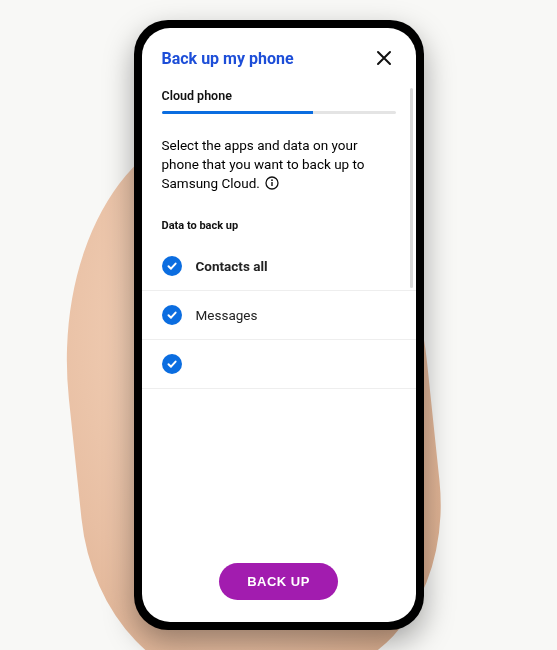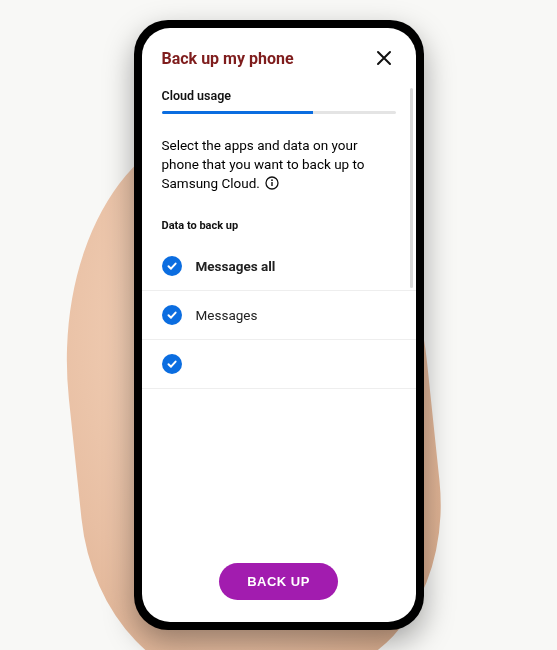--- a/index.html
+++ b/index.html
@@ -48,21 +48,21 @@
   }
   .header {
     display: flex;
     align-items: center;
     justify-content: space-between;
     padding: 18px 20px 12px 20px;
   }
   .header-title {
     font-size: 16px;
     font-weight: 700;
-    color: #7f1d1d;
+    color: #1d4ed8;
   }
   .close-btn {
     width: 24px;
     height: 24px;
     display: flex;
     align-items: center;
     justify-content: center;
     cursor: pointer;
   }
   .usage-row {
@@ -164,21 +164,21 @@
     <div class="header">
       <div class="header-title">Back up my phone</div>
       <div class="close-btn">
         <svg width="16" height="16" viewBox="0 0 16 16">
             <path d="M2 2 L14 14 M14 2 L2 14" stroke="#111" stroke-width="2" stroke-linecap="round"></path>
           </svg>
       </div>
     </div>
 
     <div class="usage-row">
-      <span>Cloud usage</span>
+      <span>Cloud phone</span>
     </div>
     <div class="progress">
       <div class="progress-fill"></div>
     </div>
 
     <div class="intro">
       <span>Select the apps and data on your phone that you want to back up to Samsung Cloud.</span>
       <span class="info-icon">
         <svg width="14" height="14" viewBox="0 0 14 14">
             <circle cx="7" cy="7" r="6" fill="none" stroke="#111" stroke-width="1.3"></circle>
@@ -190,21 +190,21 @@
 
     <div class="section-label">Data to back up</div>
 
     <div class="list">
       <div class="item">
         <span class="check">
           <svg width="12" height="12" viewBox="0 0 12 12">
               <path d="M2.5 6.2 L5 8.7 L9.6 3.6" stroke="#fff" stroke-width="2" fill="none" stroke-linecap="round" stroke-linejoin="round"></path>
             </svg>
         </span>
-        <span>Messages all</span>
+        <span>Contacts all</span>
       </div>
       <div class="item">
         <span class="check">
           <svg width="12" height="12" viewBox="0 0 12 12">
               <path d="M2.5 6.2 L5 8.7 L9.6 3.6" stroke="#fff" stroke-width="2" fill="none" stroke-linecap="round" stroke-linejoin="round"></path>
             </svg>
         </span>
         <span>Messages</span>
       </div>
       <div class="item">

